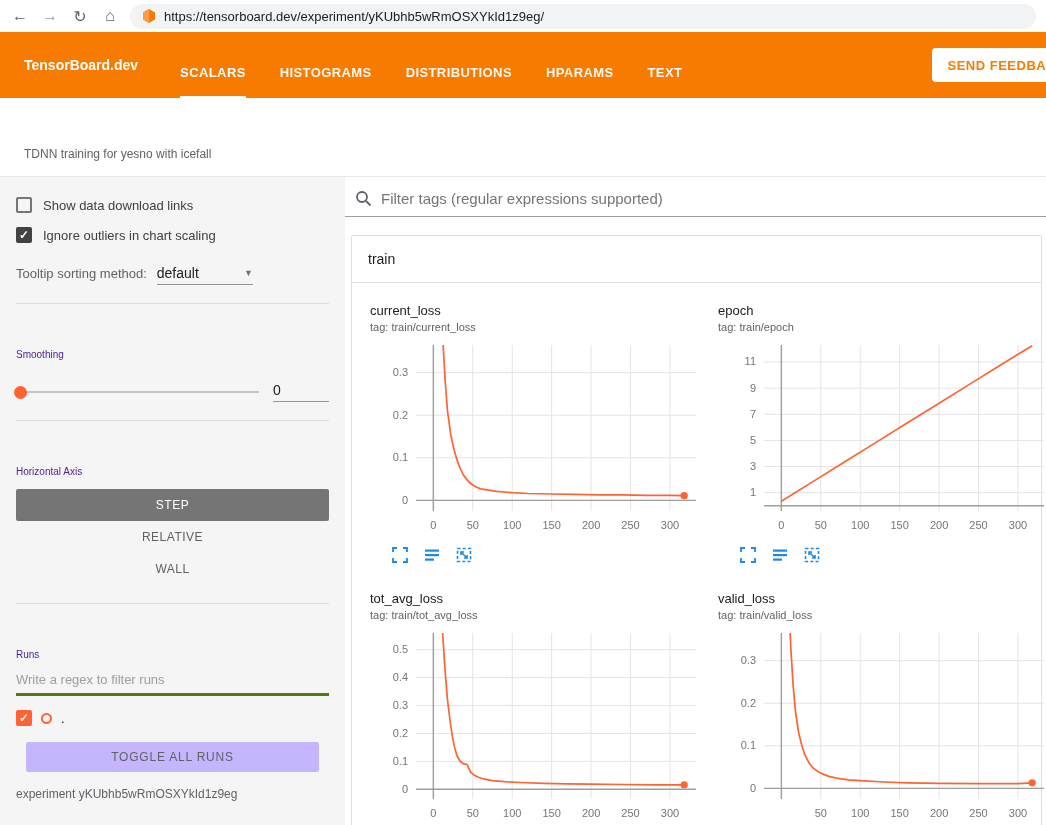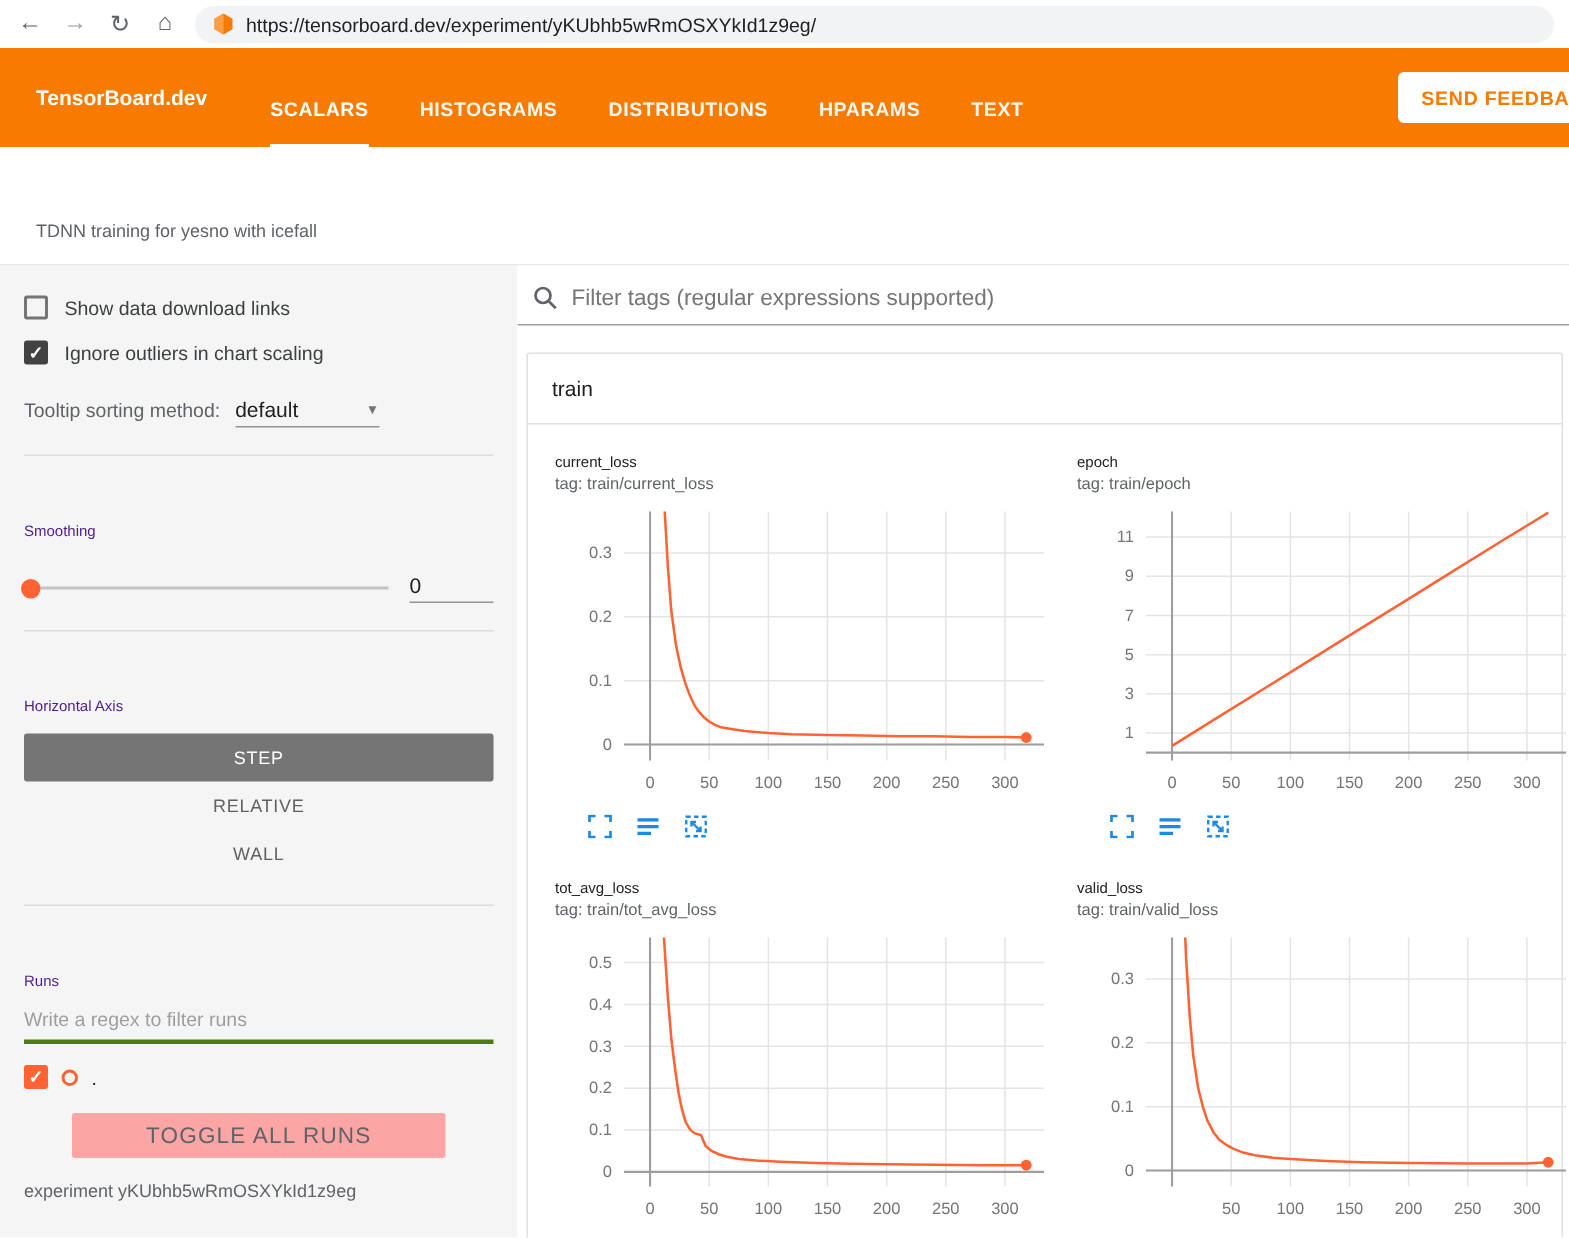--- a/index.html
+++ b/index.html
@@ -53,33 +53,33 @@
   .axis-btns { display:flex; margin-top:12px;flex-direction:column; }
   .axis-btn { font-size:12px; letter-spacing:.5px; padding:9px 16px; color:#616161; background:transparent;
               border:none; font-family:inherit; cursor:pointer; border-radius:2px; }
   .axis-btn.selected { background:#757575; color:#fff; }
   .runs-filter { width:100%; border:none; border-bottom:3px solid #4d7c0f; background:transparent;
                  font-size:13px; color:#4c1d95; padding:8px 0 6px; font-family:inherit; outline:none; }
   .runs-filter::placeholder { color:#9e9e9e; }
   .run-row { display:flex; align-items:center; gap:9px; margin-top:14px; }
   .run-swatch { width:11px; height:11px; border-radius:50%; border:2px solid #ff6333; background:transparent; flex-shrink:0; }
   .run-name { font-size:13px; color:#202124; }
-  .toggle-btn { display:block; margin:16px auto 0; width:249px; height:30px; background:#fca5a5; border:none;
-                border-radius:2px; color:#5f6368; font-size:15px; letter-spacing:.8px; font-family:inherit; cursor:pointer; }
+  .toggle-btn { display:block; margin:16px auto 0; width:293px; height:30px; background:#c4b5fd; border:none;
+                border-radius:2px; color:#5f6368; font-size:12px; letter-spacing:.8px; font-family:inherit; cursor:pointer; }
   .exp-note { margin-top:15px; font-size:12px; color:#5f6368; }
 
   
   .filter-row { display:flex; align-items:center; gap:9px; padding:13px 0 9px 10px; border-bottom:1px solid #9e9e9e; }
   .filter-input { border:none; outline:none; flex:1; font-size:15px; color:#202124; font-family:inherit; background:transparent; }
   .filter-input::placeholder { color:#757575; }
   .card { margin:18px 4px 0 6px; border:1px solid #e0e0e0; border-radius:2px; background:#fff; }
   .card-header { padding:15px 16px; font-size:14px; color:#212121; border-bottom:1px solid #e0e0e0; cursor:pointer; }
   .charts-grid { display:grid; grid-template-columns:344px 344px; column-gap:4px; row-gap:20px; padding:12px 0 12px 10px; }
   .chart { padding:8px 0 0 8px; }
-  .chart-title { font-size:10px; color:#212121; margin-bottom:3px; }
+  .chart-title { font-size:13px; color:#212121; margin-bottom:3px; }
   .chart-subtitle { font-size:11px; color:#5f6368; margin-bottom:8px; }
   svg.plot { display:block; }
   svg.plot .tk { font-size:11px; fill:#757575; font-family:"Liberation Sans", sans-serif; }
   .chart-toolbar { display:flex; gap:16px; margin-top:6px; padding-left:22px; }
   .tool-btn { background:none; border:none; padding:0; cursor:pointer; line-height:0; }
 </style>
 </head>
 <body>
 
 <div class="browser">

